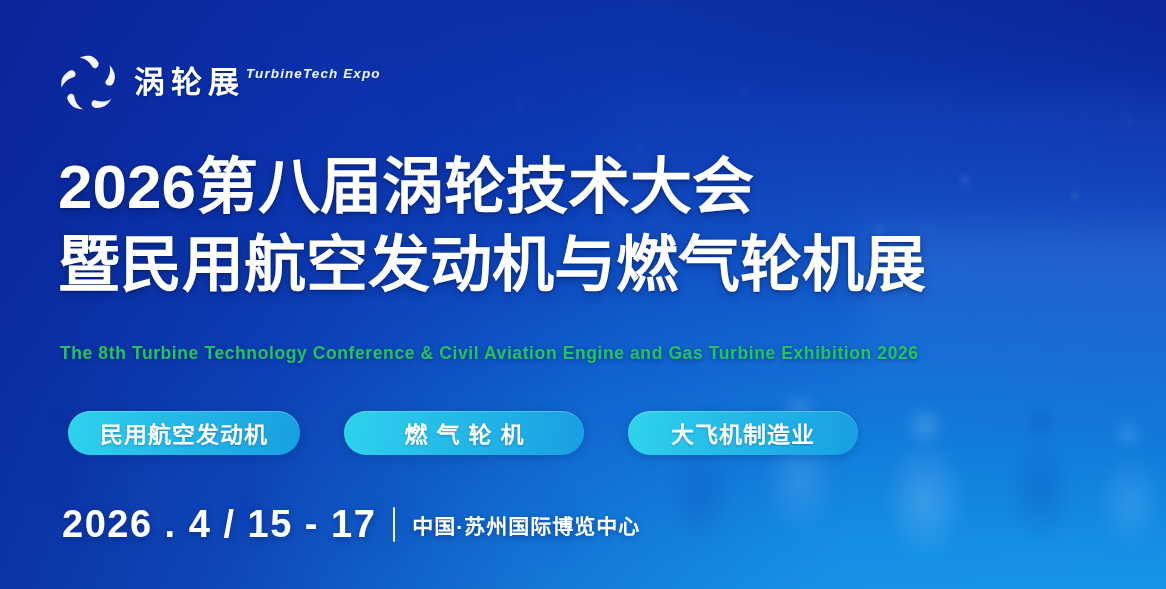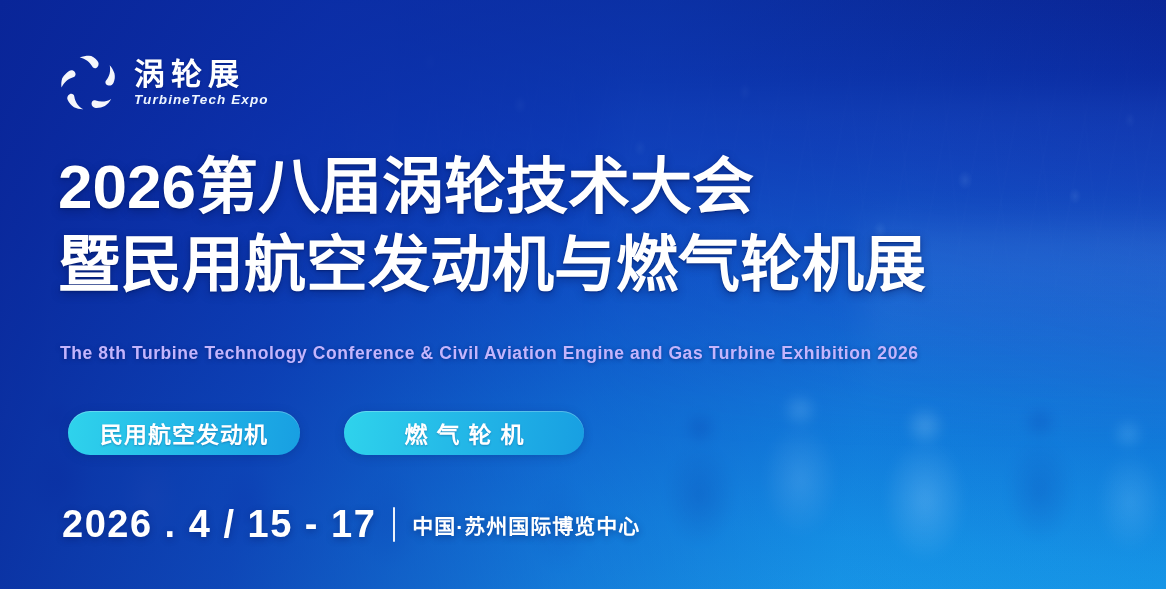--- a/index.html
+++ b/index.html
@@ -146,21 +146,21 @@
   
   .logo {
     position: absolute;
     left: 58px;
     top: 52px;
     display: flex;
     align-items: center;
     gap: 14px;
   }
   .logo-mark { width: 62px; height: 62px; display: block; flex: none; }
-  .logo-text { display: flex; flex-direction: column; gap: 1px; }
+  .logo-text { display: flex; flex-direction: row; gap: 1px; }
   .logo-cn {
     font-size: 31px;
     font-weight: 700;
     color: #ffffff;
     letter-spacing: 6px;
     line-height: 1.06;
     text-shadow: 0 1px 3px rgba(0,20,80,.35);
   }
   .logo-en {
     font-size: 13.5px;
@@ -183,21 +183,21 @@
     white-space: nowrap;
     text-shadow: 0 3px 10px rgba(3,22,92,.45), 0 1px 2px rgba(3,22,92,.55);
   }
 
   .subtitle-en {
     position: absolute;
     left: 60px;
     top: 343px;
     font-size: 17.5px;
     font-weight: 700;
-    color: #c4b5fd;
+    color: #22c55e;
     letter-spacing: .6px;
     white-space: nowrap;
     text-shadow: 0 1px 4px rgba(3,22,92,.5);
   }
 
   
   .pills {
     position: absolute;
     left: 68px;
     top: 411px;
@@ -292,20 +292,21 @@
     <div class="title-block">
       <div class="title-line">2026第八届涡轮技术大会</div>
       <div class="title-line">暨民用航空发动机与燃气轮机展</div>
     </div>
 
     <div class="subtitle-en">The 8th Turbine Technology Conference &amp; Civil Aviation Engine and Gas Turbine Exhibition 2026</div>
 
     <div class="pills">
       <div class="pill pill-0">民用航空发动机</div>
       <div class="pill pill-1">燃气轮机</div>
+      <div class="pill pill-2">大飞机制造业</div>
     </div>
 
     <div class="footline">
       <div class="date">2026 . 4 / 15 - 17</div>
       <div class="divider"></div>
       <div class="venue">中国·苏州国际博览中心</div>
     </div>
 
   </div>
 </div>

